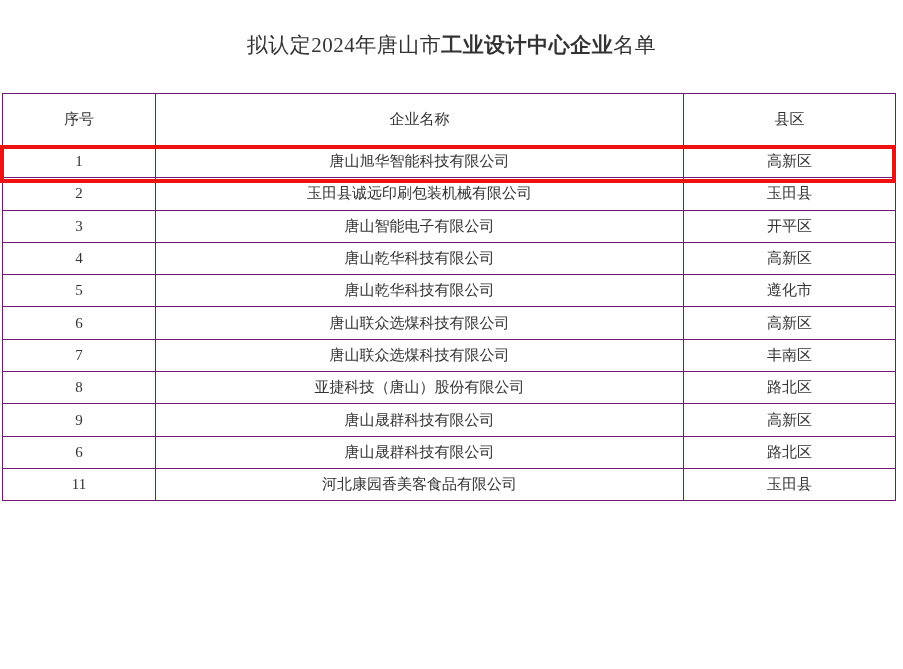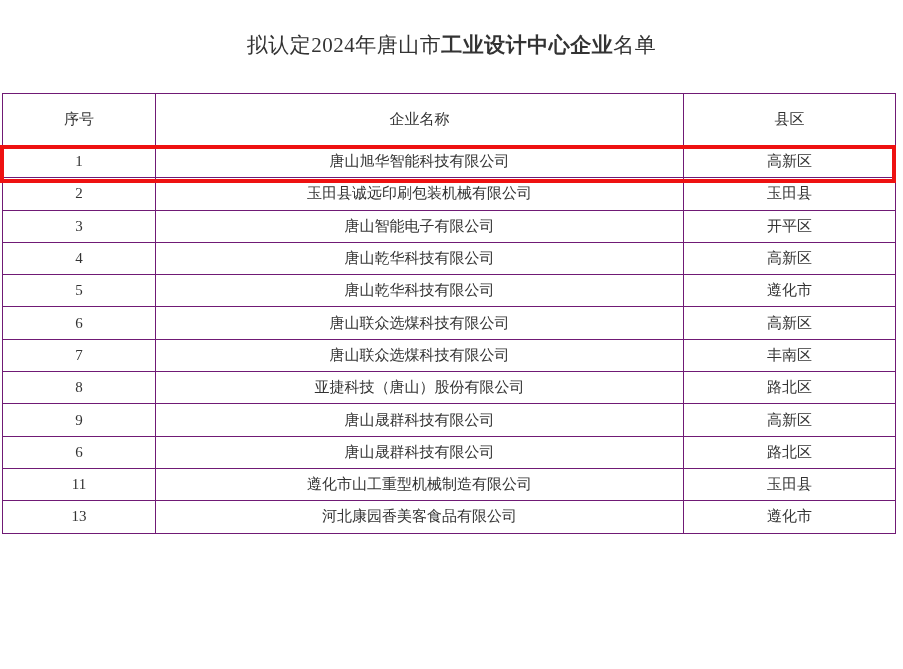--- a/index.html
+++ b/index.html
@@ -134,24 +134,19 @@
     <td>唐山晟群科技有限公司</td>
     <td>高新区</td>
   </tr>
       <tr>
     <td>6</td>
     <td>唐山晟群科技有限公司</td>
     <td>路北区</td>
   </tr>
       <tr>
     <td>11</td>
-    <td>遵化市山工重型机械制造有限公司</td>
+    <td>河北康园香美客食品有限公司</td>
     <td>玉田县</td>
-  </tr>
-      <tr>
-    <td>13</td>
-    <td>河北康园香美客食品有限公司</td>
-    <td>遵化市</td>
   </tr>
     </tbody>
 </table>
 
 <div class="highlight-box" style="border-color: rgb(238, 17, 17);"></div>
 
 </body></html>

